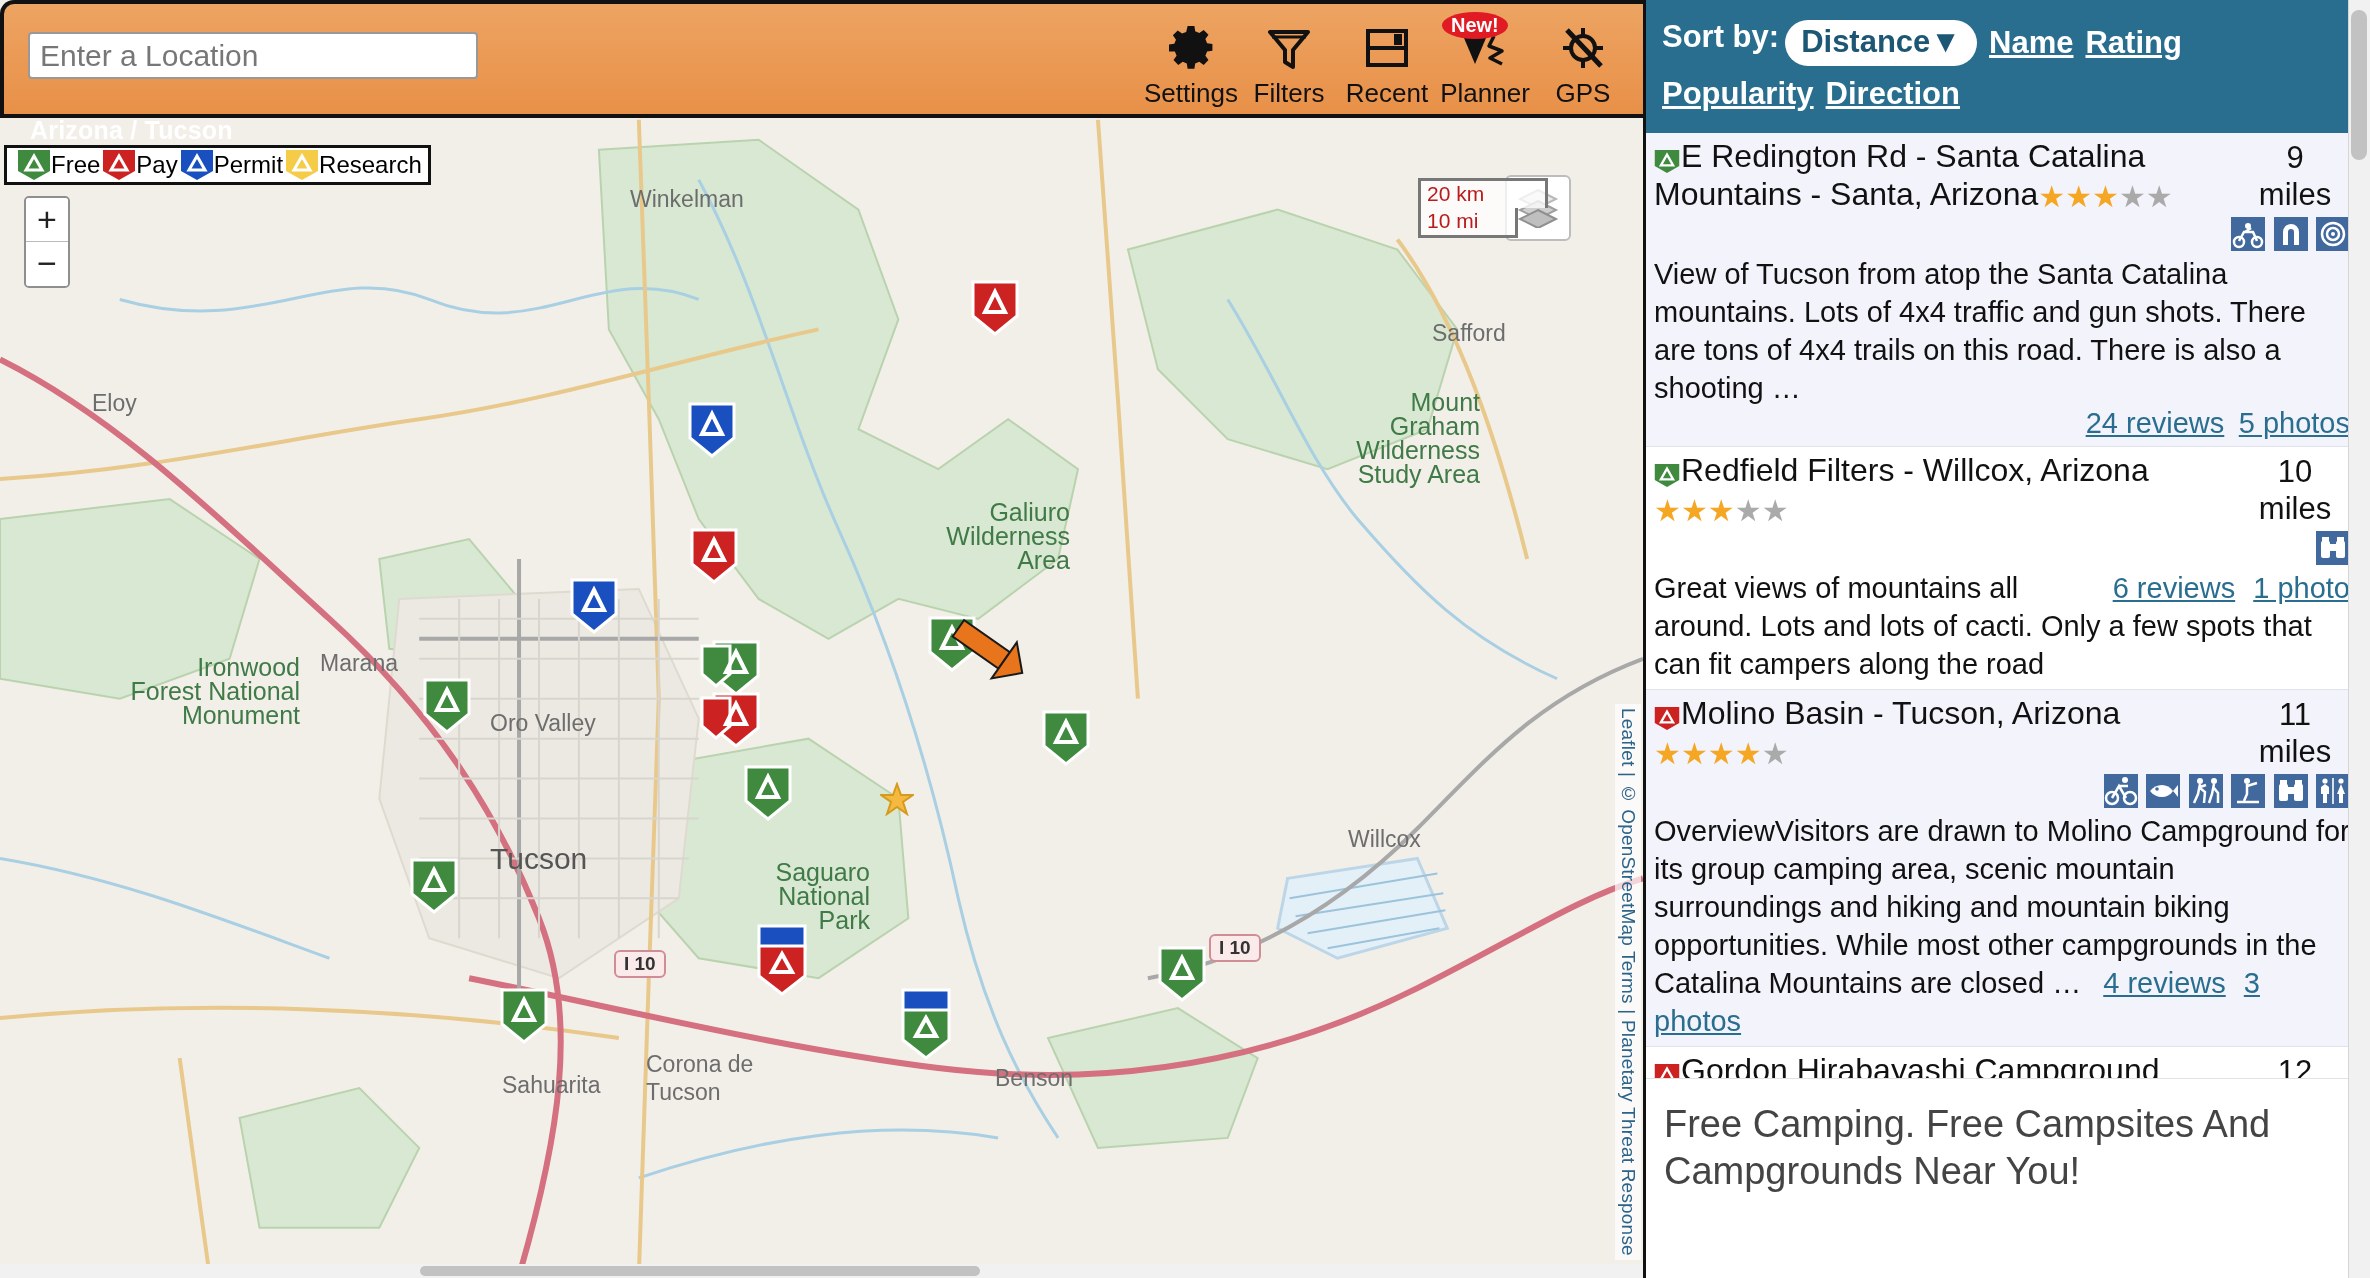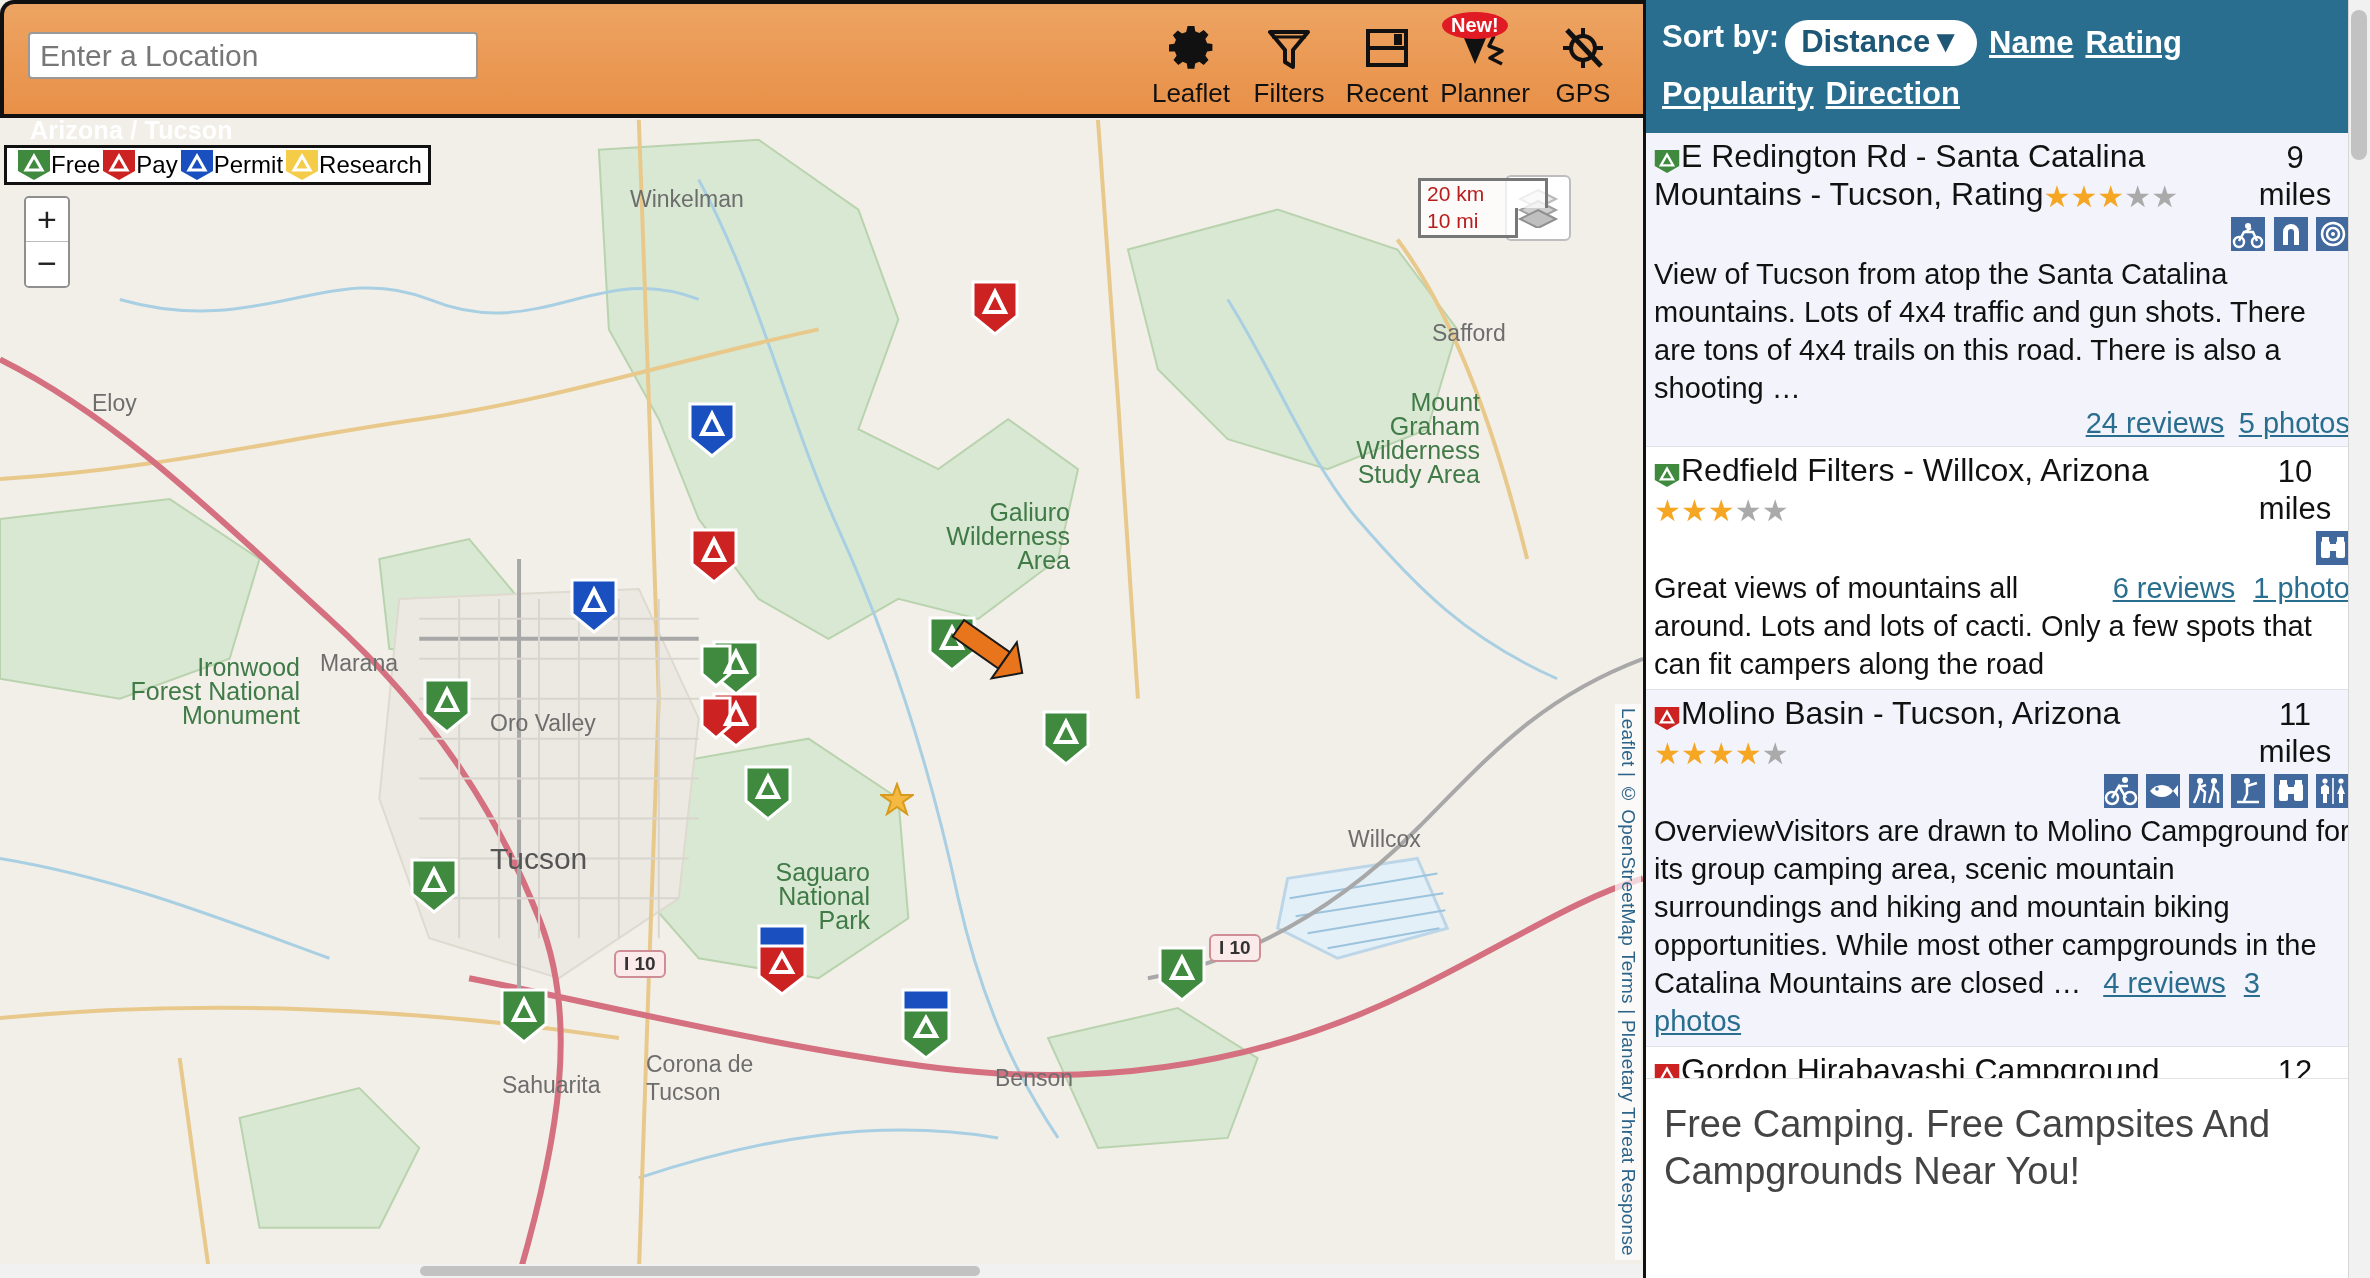--- a/index.html
+++ b/index.html
@@ -628,21 +628,21 @@
 
       <div class="tool-group" style="right:14px;">
 
         <div class="tool-btn">
           <span class="tool-glyph">
             <svg width="48" height="48" viewBox="0 0 48 48">
               <path fill="#111" d="M24 14a10 10 0 100 20 10 10 0 000-20zm0 5.5a4.5 4.5 0 110 9 4.5 4.5 0 010-9z"></path>
               <path fill="#111" d="M20.6 2h6.8l.8 5.3 4.1 1.7 4.4-3.1 4.8 4.8-3.1 4.4 1.7 4.1 5.3.8v6.8l-5.3.8-1.7 4.1 3.1 4.4-4.8 4.8-4.4-3.1-4.1 1.7-.8 5.3h-6.8l-.8-5.3-4.1-1.7-4.4 3.1-4.8-4.8 3.1-4.4-1.7-4.1L2 27.4v-6.8l5.3-.8 1.7-4.1-3.1-4.4 4.8-4.8 4.4 3.1 4.1-1.7z"></path>
             </svg>
           </span>
-          <span class="tool-label">Leaflet</span>
+          <span class="tool-label">Settings</span>
         </div>
 
         <div class="tool-btn">
           <span class="tool-glyph">
             <svg width="48" height="48" viewBox="0 0 48 48">
               <path d="M5 8 H43 L28 26 V43 L20 38 V26 Z" fill="none" stroke="#111" stroke-width="4" stroke-linejoin="round"></path>
               <line x1="7" y1="13" x2="41" y2="13" stroke="#111" stroke-width="3"></line>
             </svg>
           </span>
           <span class="tool-label">Filters</span>
@@ -743,21 +743,21 @@
     <div id="results">
 
       <div class="result alt">
         <div class="dist">
           <span>9</span><br>
           <span>miles</span>
         </div>
         <div class="title"><span class="pin"><svg width="26" height="25" viewBox="0 0 34 32">
                 <path d="M1 1 H33 V22 L17 31 L1 22 Z" fill="#3f8a3f"></path>
                 <path d="M17 7 L25 21 H9 Z" fill="none" stroke="#fff" stroke-width="3"></path>
-              </svg></span><span>E Redington Rd - Santa Catalina Mountains - Tucson, Rating</span><span class="stars"><span class="star on">★</span><span class="star on">★</span><span class="star on">★</span><span class="star off">★</span><span class="star off">★</span></span></div>
+              </svg></span><span>E Redington Rd - Santa Catalina Mountains - Santa, Arizona</span><span class="stars"><span class="star on">★</span><span class="star on">★</span><span class="star on">★</span><span class="star off">★</span><span class="star off">★</span></span></div>
         <div class="amen-row">
           <span class="amen"><svg width="34" height="34" viewBox="0 0 34 34">
                 <circle cx="8" cy="25" r="5" fill="none" stroke="#fff" stroke-width="2.5"></circle>
                 <circle cx="26" cy="25" r="5" fill="none" stroke="#fff" stroke-width="2.5"></circle>
                 <path d="M8 24 L13 15 L22 15 L26 24" fill="none" stroke="#fff" stroke-width="2.5"></path>
                 <circle cx="17" cy="9" r="3" fill="#fff"></circle>
                 <path d="M14 15 L20 11" stroke="#fff" stroke-width="2.5"></path>
               </svg></span>
           <span class="amen"><svg width="34" height="34" viewBox="0 0 34 34">
                 <path d="M9 28 L9 15 A8 8 0 0 1 25 15 L25 28 L20 28 L20 15 A3 3 0 0 0 14 15 L14 28 Z" fill="#fff"></path>

